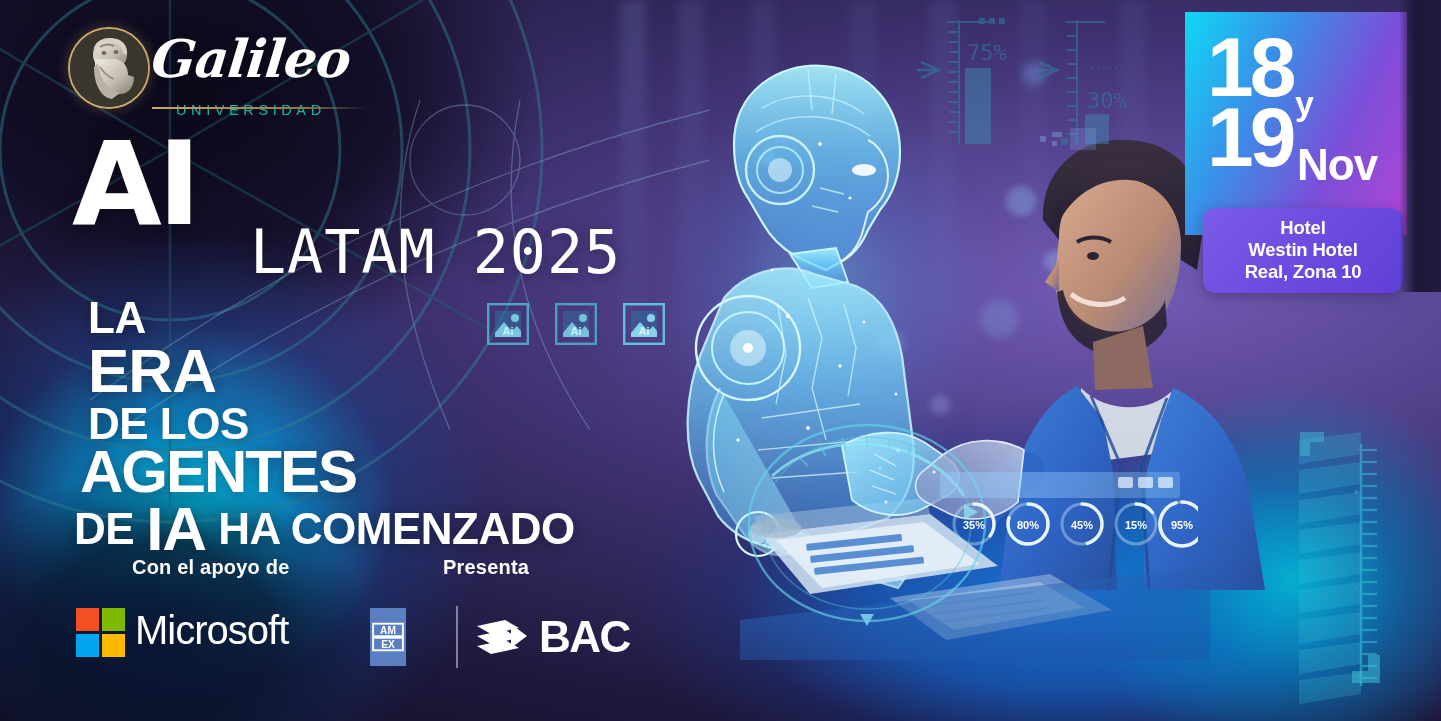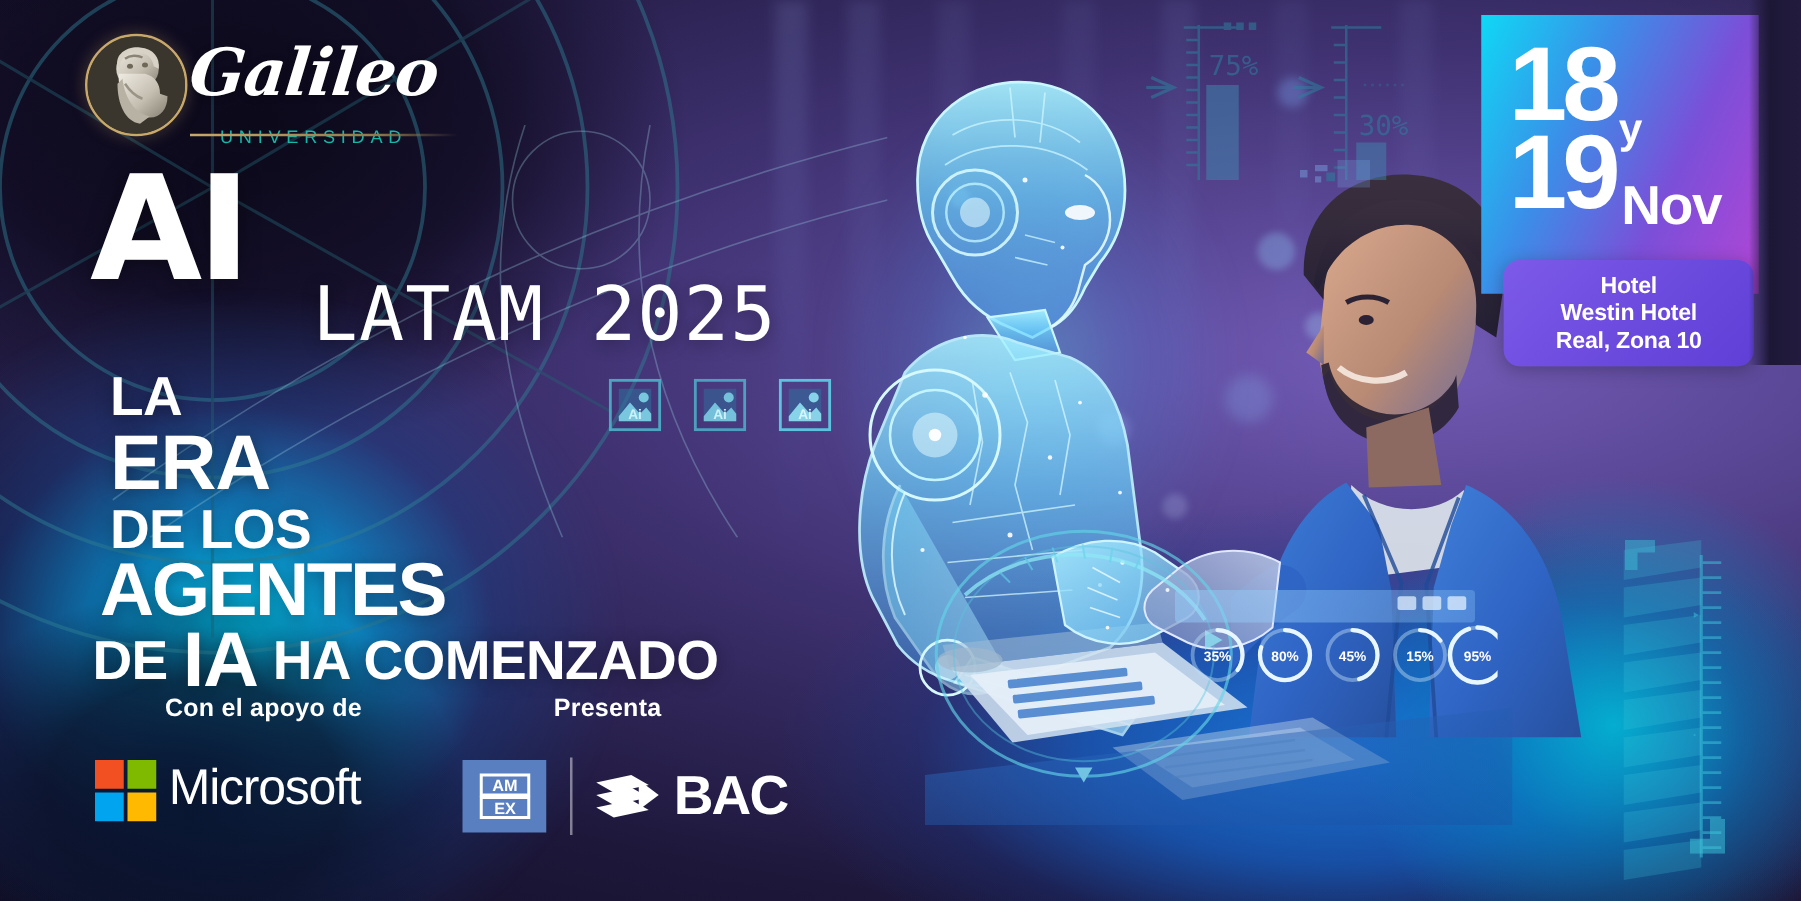--- a/index.html
+++ b/index.html
@@ -133,21 +133,21 @@
   .sponsors{position:absolute;left:70px;top:556px;width:560px;height:130px;color:#fff;}
   .sp-label{font-size:20px;font-weight:700;letter-spacing:.2px;}
   .sp-support-label{position:absolute;left:62px;top:0;}
   .sp-presents-label{position:absolute;left:373px;top:0;}
 
   .ms-logo{position:absolute;left:6px;top:52px;display:flex;align-items:flex-start;gap:10px;}
   .ms-grid{display:grid;grid-template-columns:23px 23px;grid-template-rows:23px 23px;gap:3px;}
   .ms-grid i{display:block;}
   .ms-word{font-size:40px;font-weight:400;letter-spacing:-1px;color:#fff;}
 
-  .amex{position:absolute;left:300px;top:52px;width:67px;height:58px;
+  .amex{position:absolute;left:300px;top:52px;width:36px;height:58px;
     background:#5a7fc0;display:flex;align-items:center;justify-content:center;}
   .amex svg{display:block;}
   .sp-div{position:absolute;left:386px;top:50px;width:1.5px;height:62px;background:rgba(255,255,255,.45);}
   .bac{position:absolute;left:405px;top:56px;display:flex;align-items:center;gap:10px;}
   .bac-word{font-size:44px;font-weight:700;letter-spacing:-1.5px;color:#fff;}
 
   
   .date-panel{position:absolute;left:1185px;top:12px;width:222px;height:223px;
     background:linear-gradient(115deg,#0fd8f5 0%,#3b8ee8 34%,#7b4fd8 66%,#b246d6 100%);}
   .date-big{position:absolute;color:#fff;font-weight:700;line-height:.84;}

